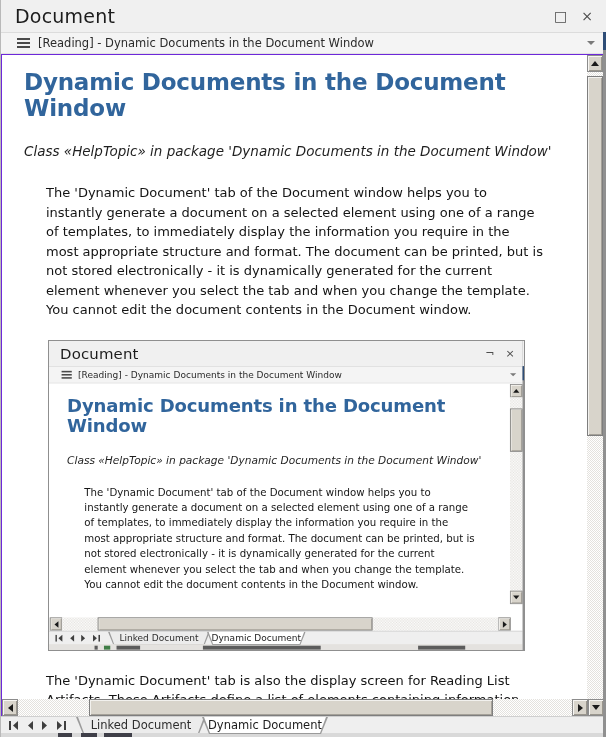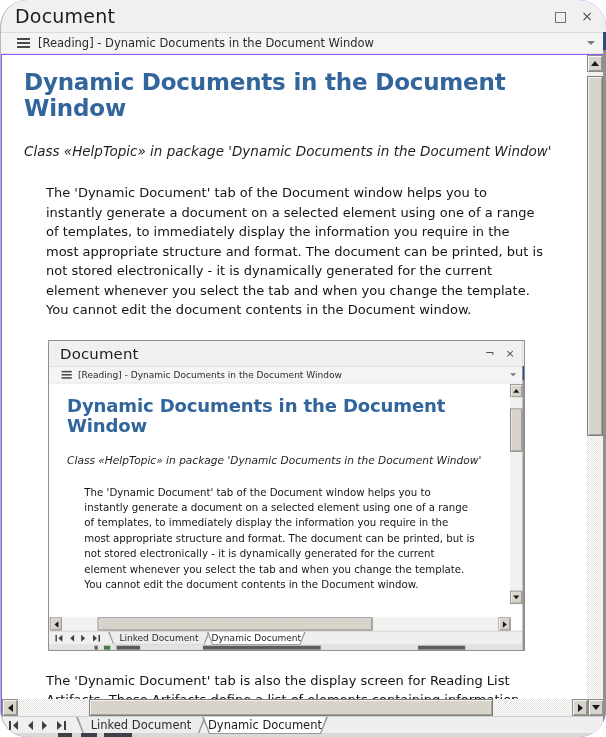--- a/index.html
+++ b/index.html
@@ -1,20 +1,20 @@
 <!DOCTYPE html>
 <html><head>
 <meta charset="utf-8">
 <style>
   * { margin:0; padding:0; box-sizing:border-box; }
   html,body { background:#fff; }
   body { font-family:"DejaVu Sans","Liberation Sans",sans-serif; }
 
-  .screen { position:relative; width:606px; height:737px; background:#8b5cf6; overflow:hidden;
-            border-left:1px solid #b9b9b9;border-radius:27px; }
+  .screen { position:relative; width:606px; height:737px; background:#6d28d9; overflow:hidden;
+            border-left:1px solid #b9b9b9; }
 
   
   .titlebar { position:absolute; left:0; top:0; right:3px; height:32px; background:#f0f0f0;
               display:flex; align-items:center; padding:0 10px 0 14px; }
   .titlebar .title { font-size:19px; color:#1c1c1c; letter-spacing:0.2px; }
   .win-controls { margin-left:auto; display:flex; gap:14px; align-items:center; }
   .win-btn { font-size:14px; color:#4d4d4d; line-height:1; cursor:default; }
 
   
   .toolbar { position:absolute; left:0; top:32px; right:3px; height:22px; background:#f4f4f4;

